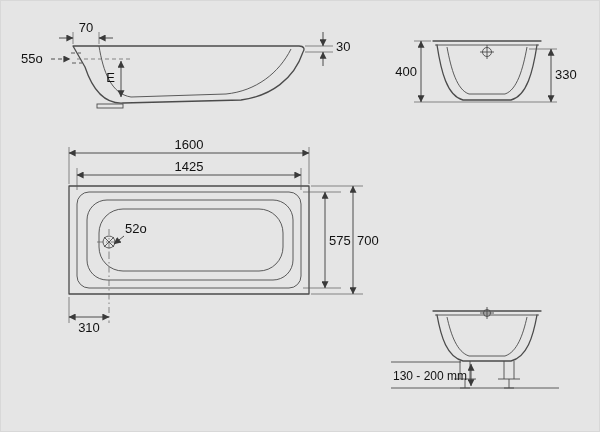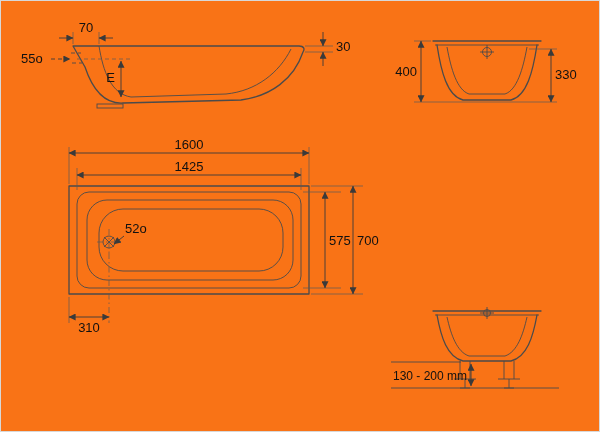--- a/index.html
+++ b/index.html
@@ -1,17 +1,17 @@
 <!DOCTYPE html>
 <html><head>
 <meta charset="utf-8">
 <style>
   html,body{margin:0;padding:0;background:#fff;}
   #stage{
-    position:relative;width:600px;height:432px;background:#f97316;
+    position:relative;width:600px;height:432px;background:#e5e5e5;
     box-sizing:border-box;border:1px solid #d8d8d8;overflow:hidden;
     font-family:"Liberation Sans", sans-serif;
   }
   svg{display:block;}
   .outline{fill:none;stroke:#4b4b4b;stroke-width:1.3;stroke-linejoin:round;stroke-linecap:round;}
   .thin{fill:none;stroke:#4b4b4b;stroke-width:0.9;}
   .dim{fill:none;stroke:#3a3a3a;stroke-width:0.9;}
   .arr2{marker-start:url(#arr);marker-end:url(#arr);}
   .arrE{marker-end:url(#arr);}
   .ext{fill:none;stroke:#5a5a5a;stroke-width:0.7;}

